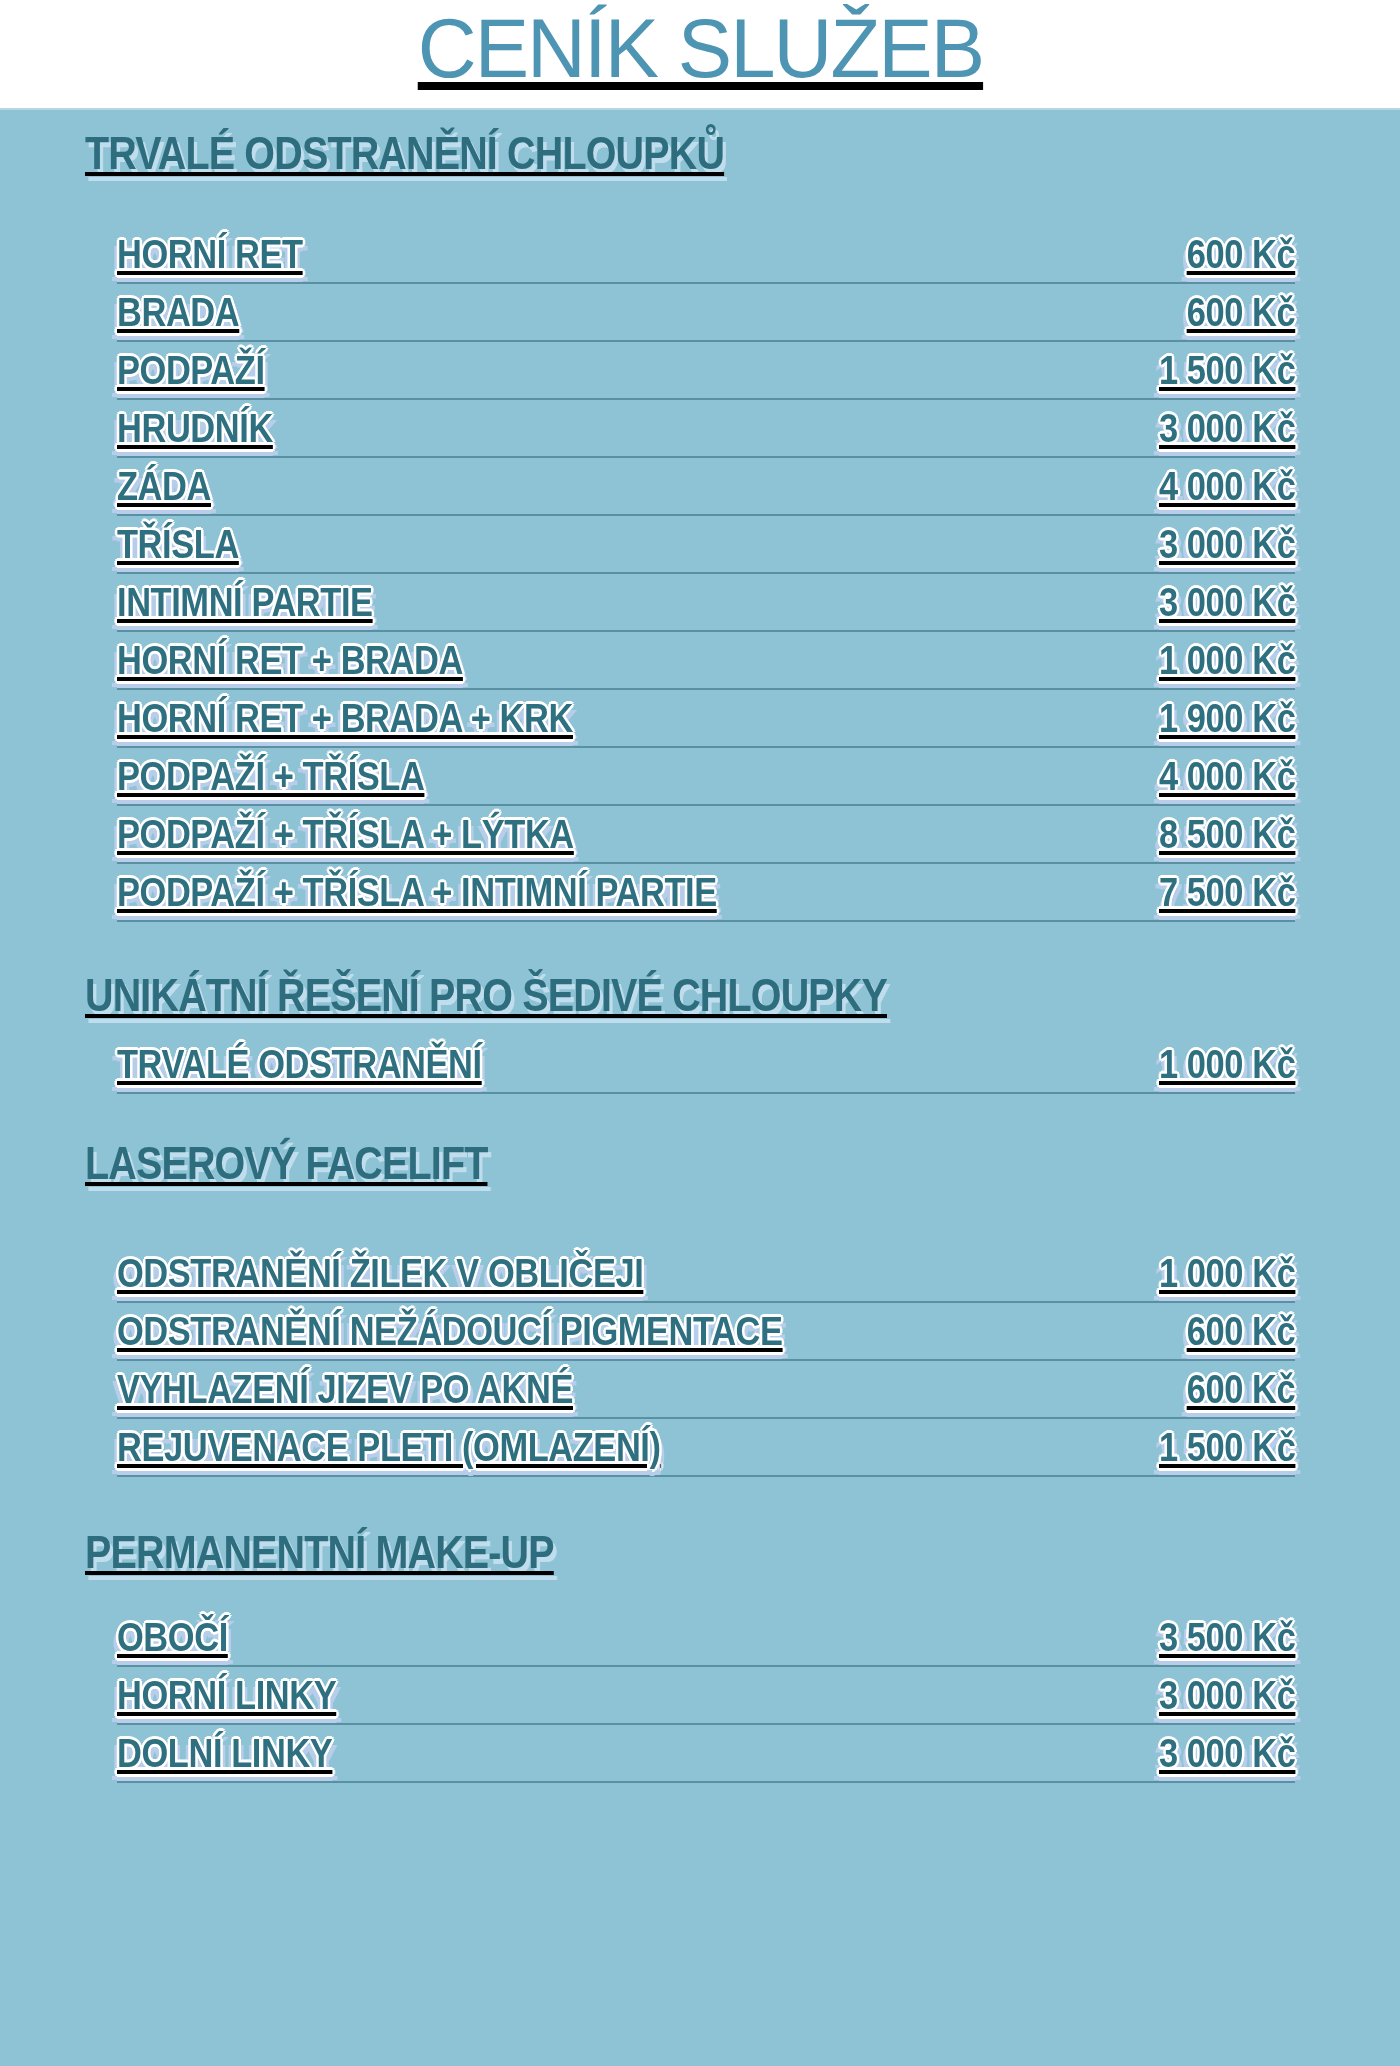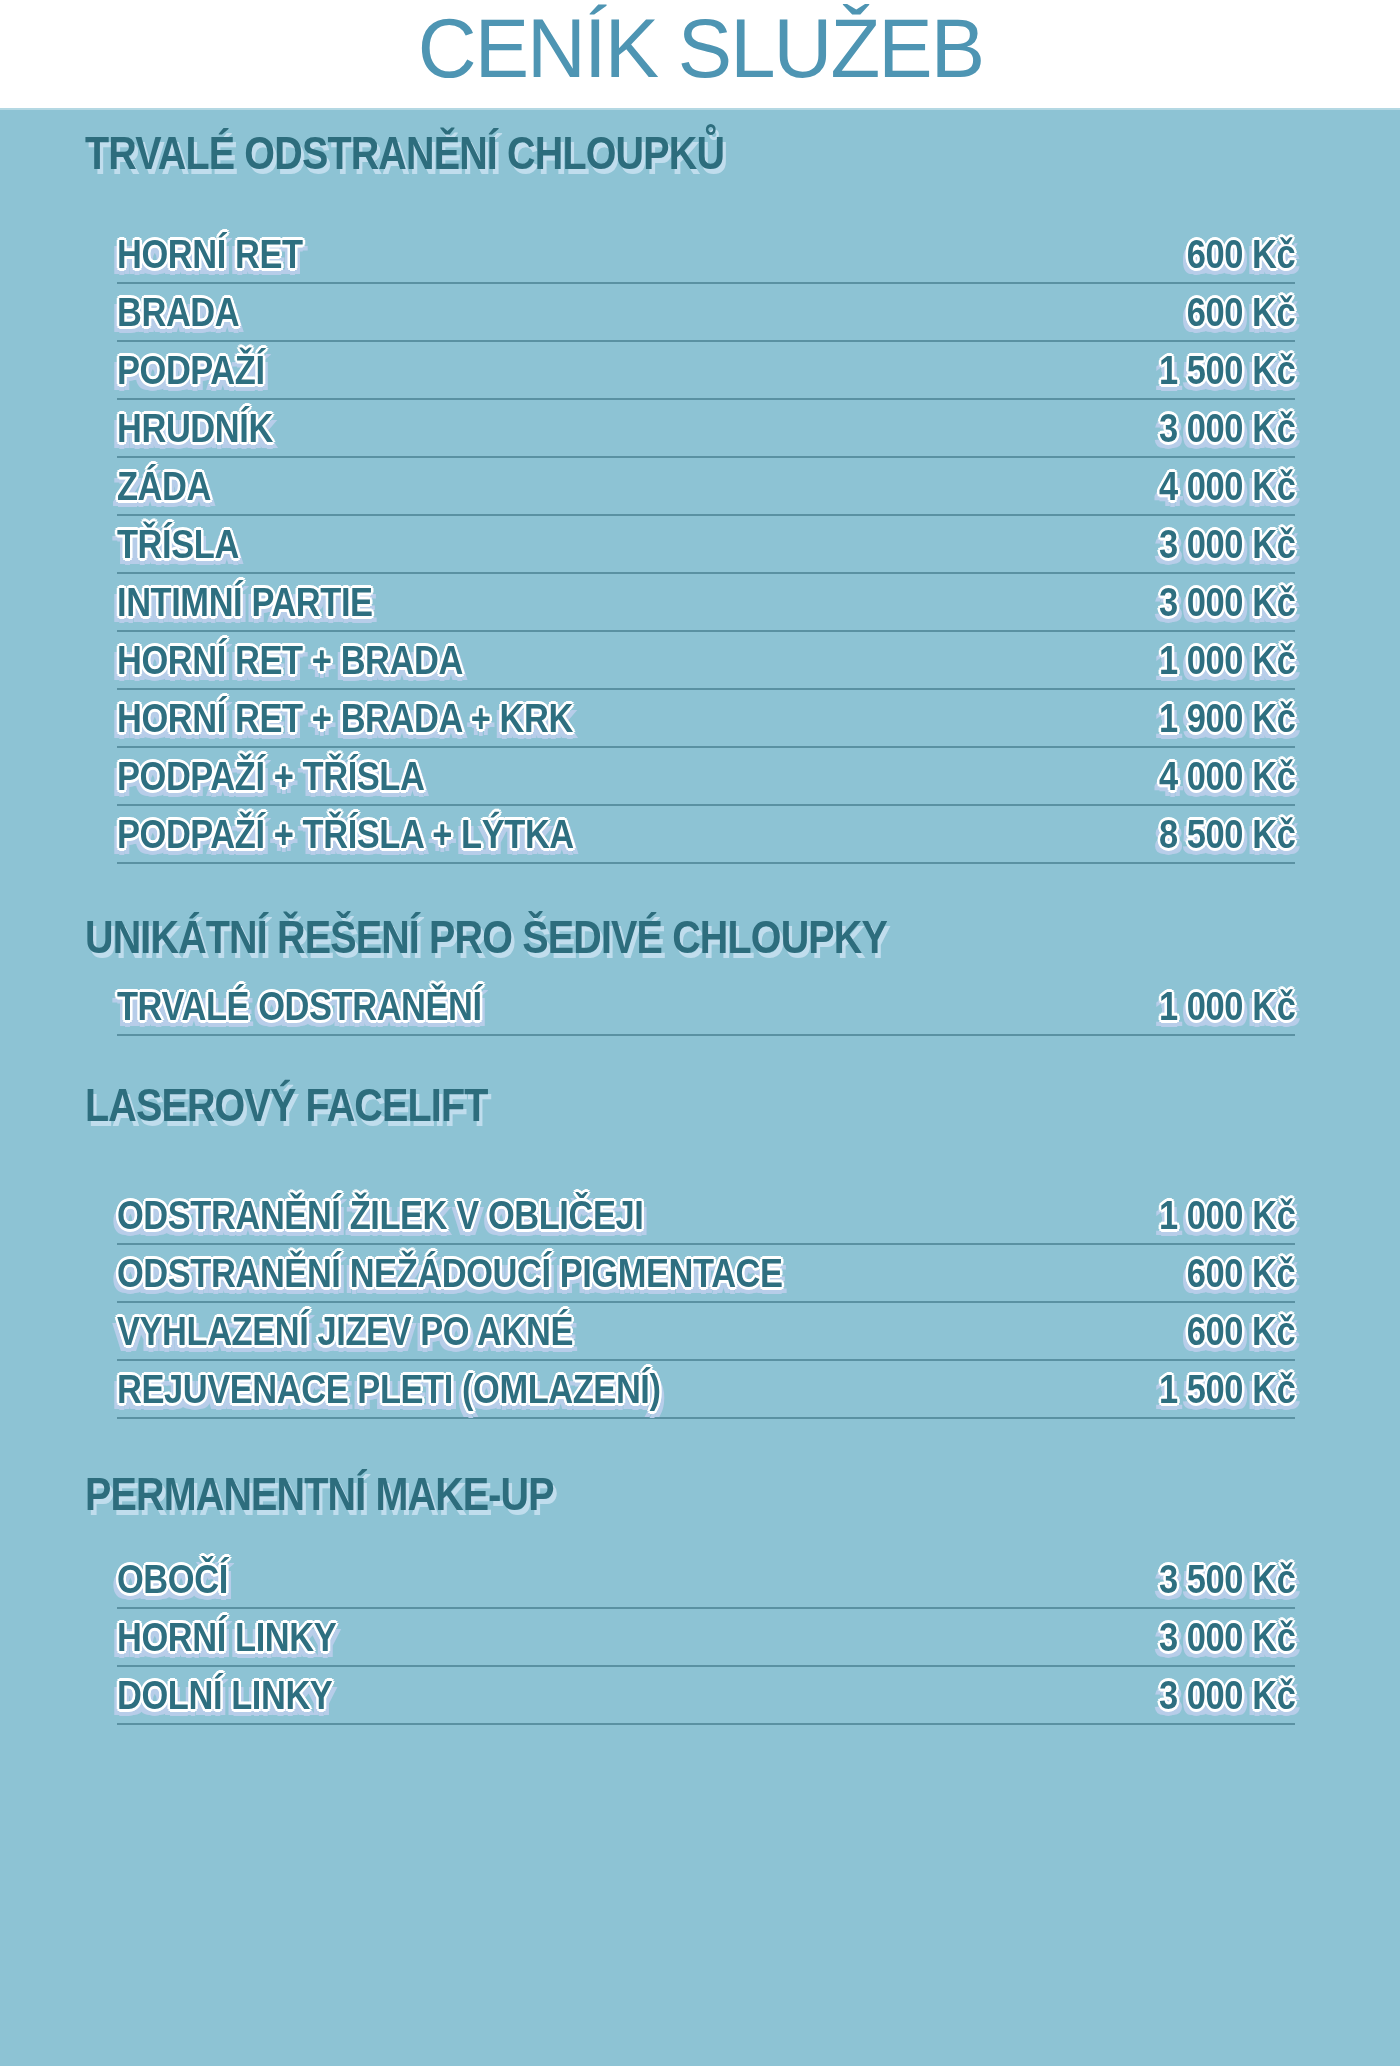--- a/index.html
+++ b/index.html
@@ -12,21 +12,21 @@
     --outline-color:#ffffff;
     --glow-color:#b7cde9;
     --divider-color:rgba(40,95,112,0.50);
   }
   *{margin:0;padding:0;box-sizing:border-box;}
   html,body{background:var(--page-bg);}
   body{
     width:1400px;height:2066px;overflow:hidden;
     font-family:"Liberation Sans","DejaVu Sans",sans-serif;
   }
-  .page{width:1400px;height:2066px;display:flex;flex-direction:column;}
+  .page{width:1400px;height:2066px;display:flex;flex-direction:column;text-decoration:underline;}
 
   
   .header{
     height:108px;background:var(--page-bg);
     display:flex;align-items:center;justify-content:center;flex:0 0 auto;
   }
   .page-title{
     font-size:84px;font-weight:400;color:var(--title-color);
     letter-spacing:-2px;transform:scaleX(0.97);transform-origin:center;
     white-space:nowrap;line-height:1;padding-bottom:12px;
@@ -130,20 +130,24 @@
   <div class="row">
     <span class="label">PODPAŽÍ + TŘÍSLA</span>
     <span class="price">4 000 Kč</span>
   </div>
 
   <div class="row">
     <span class="label">PODPAŽÍ + TŘÍSLA + LÝTKA</span>
     <span class="price">8 500 Kč</span>
   </div>
 
+  <div class="row">
+    <span class="label">PODPAŽÍ + TŘÍSLA + INTIMNÍ PARTIE</span>
+    <span class="price">7 500 Kč</span>
+  </div>
 </div>
   </section>
 
   <section class="price-section">
     <h2 class="section-heading">UNIKÁTNÍ ŘEŠENÍ PRO ŠEDIVÉ CHLOUPKY</h2>
     <div class="rows">
   <div class="row">
     <span class="label">TRVALÉ ODSTRANĚNÍ</span>
     <span class="price">1 000 Kč</span>
   </div>

